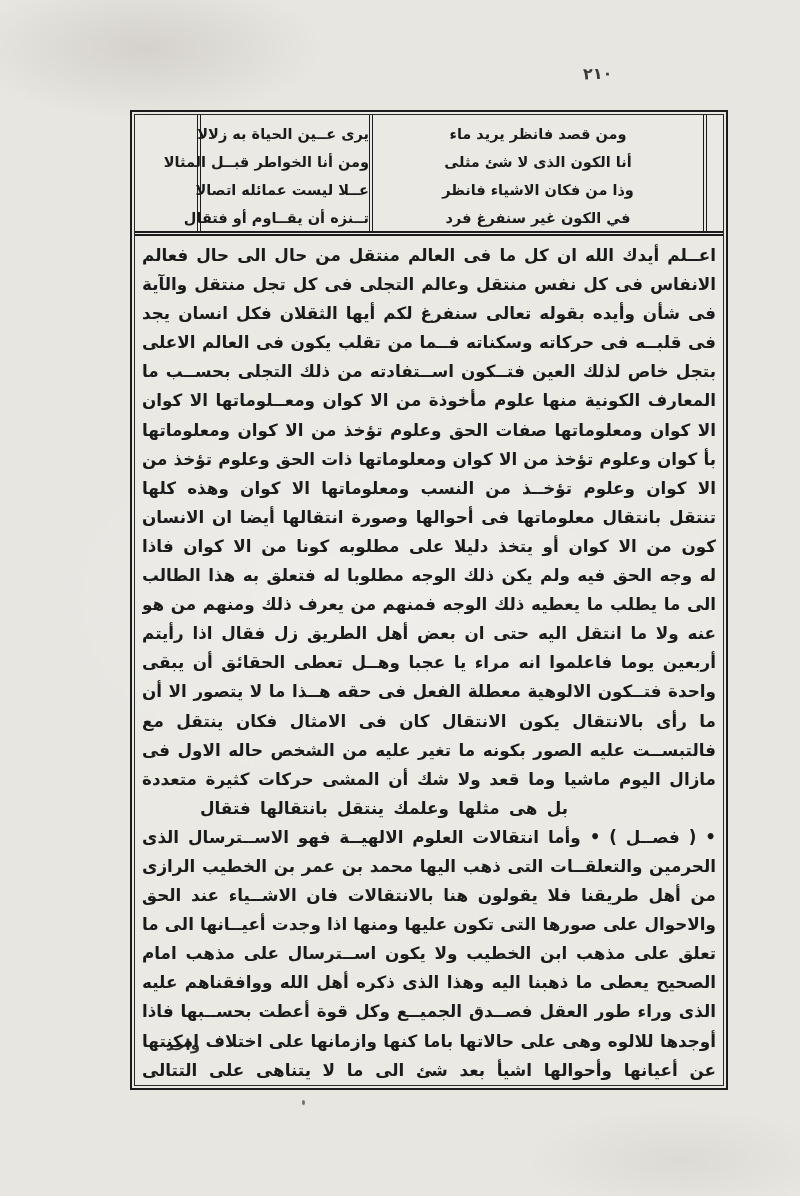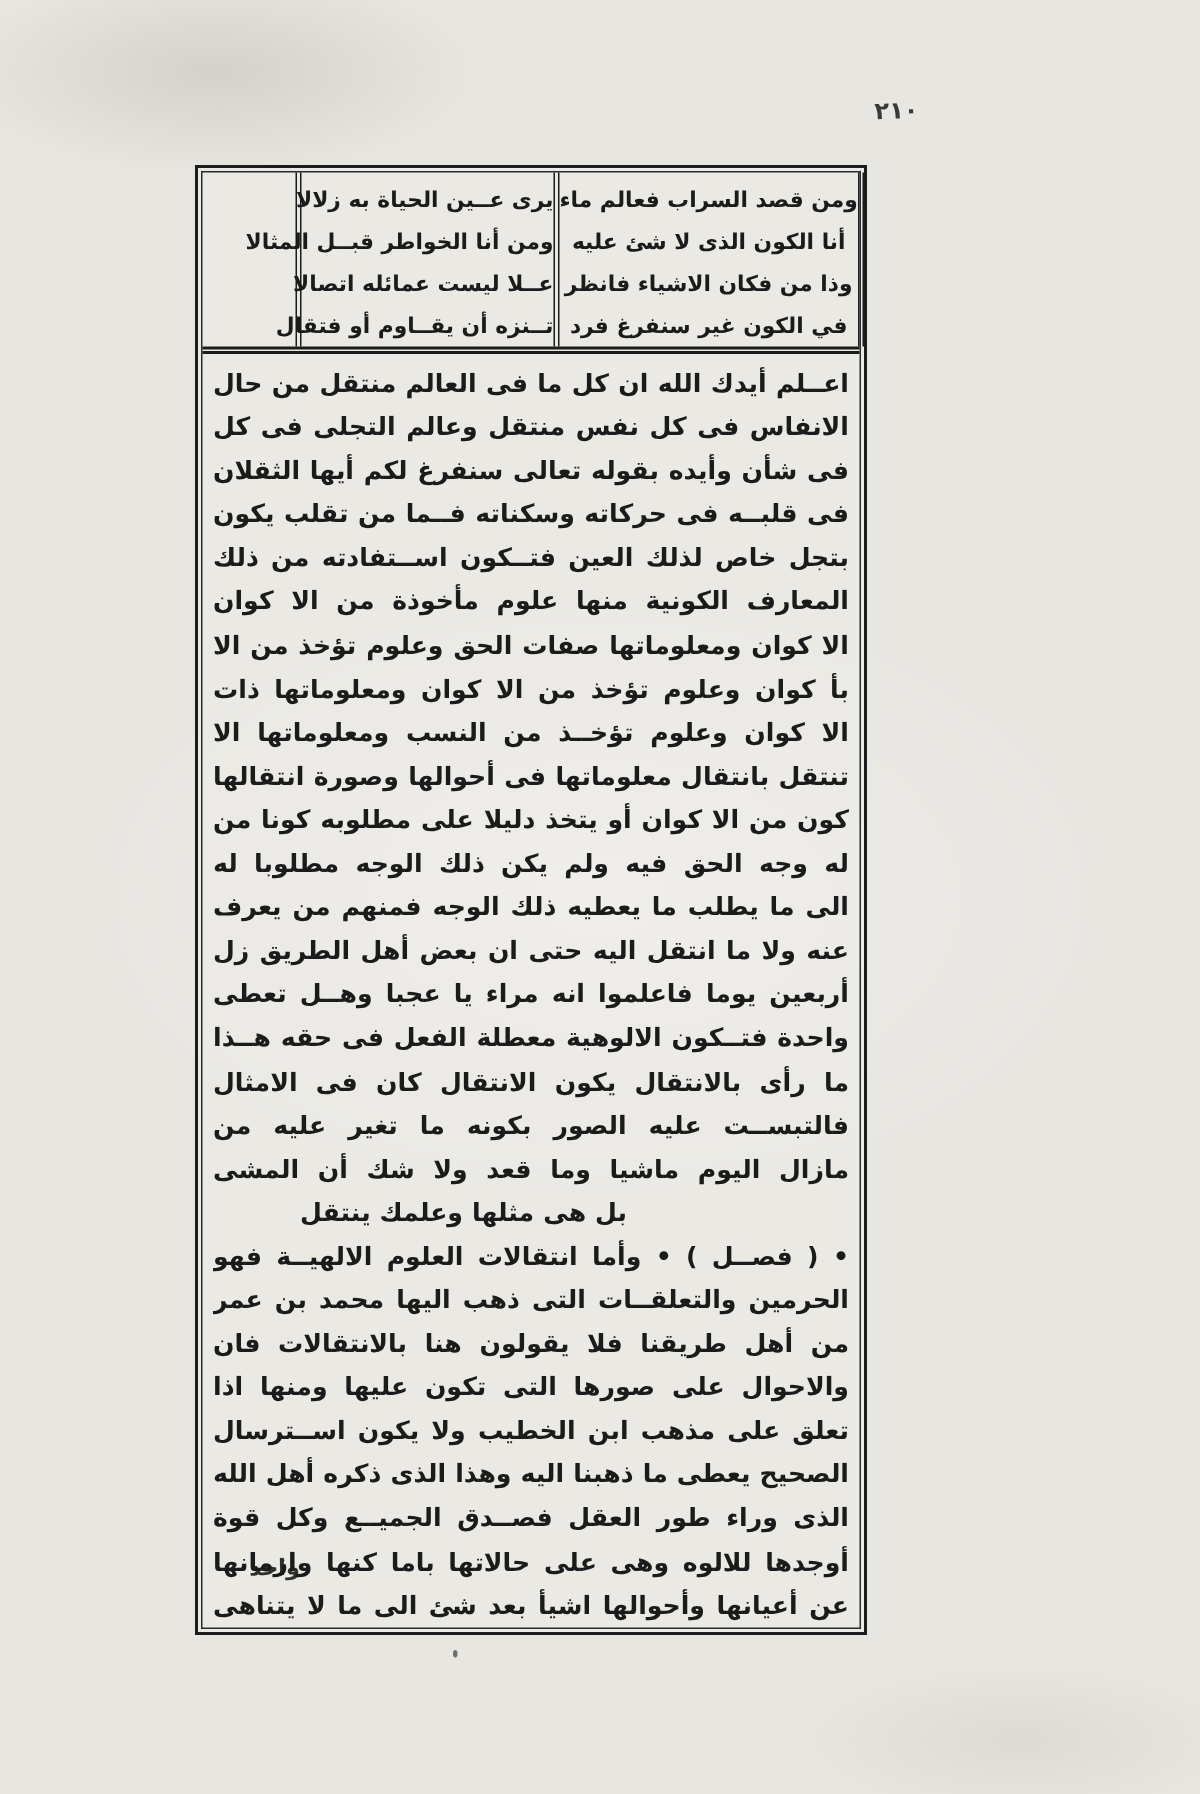--- a/index.html
+++ b/index.html
@@ -17,21 +17,21 @@
       radial-gradient(ellipse 500px 300px at 50% 50%, rgba(255,255,255,.25), transparent 70%),
       radial-gradient(ellipse 260px 90px at 85% 97%, rgba(120,115,105,.10), transparent 60%);
     pointer-events:none;
   }
   .pageno{
     position:absolute;top:64px;left:583px;
     font-size:16px;font-weight:700;letter-spacing:2px;
     transform:rotate(-2deg);opacity:.85;
   }
   .frame{
-    position:absolute;left:130px;top:110px;width:448px;height:980px;
+    position:absolute;left:130px;top:110px;width:598px;height:980px;
     border:2.5px solid #1c1c1c;
     background:rgba(255,255,255,.12);
     box-sizing:border-box;
   }
   .frame-inner{
     position:absolute;inset:2px;border:1px solid #2a2a2a;box-sizing:border-box;
     display:flex;flex-direction:column;
   }
   
   .verse-band{
@@ -83,22 +83,22 @@
 
     <div class="verse-band">
       <div class="verse-cell-empty-left"></div>
       <div class="verse-col left-col">
         <div class="verse-line">يرى عــين الحياة به زلالا</div>
         <div class="verse-line">ومن أنا الخواطر قبــل المثالا</div>
         <div class="verse-line">عــلا ليست عمائله اتصالا</div>
         <div class="verse-line">تــنزه أن يقــاوم أو فتقال</div>
       </div>
       <div class="verse-col right-col">
-        <div class="verse-line">ومن قصد السراب فعالم ماء</div>
-        <div class="verse-line">أنا الكون الذى لا شئ عليه</div>
+        <div class="verse-line">ومن قصد فانظر يريد ماء</div>
+        <div class="verse-line">أنا الكون الذى لا شئ مثلى</div>
         <div class="verse-line">وذا من فكان الاشياء فانظر</div>
         <div class="verse-line">في الكون غير سنفرغ فرد</div>
       </div>
       <div class="verse-cell-empty-right"></div>
     </div>
 
     <div class="bodytext">
       <div class="tline">اعــلم أيدك الله ان كل ما فى العالم منتقل من حال الى حال فعالم الزمان فى كل زمان منتقــل وعالم</div>
       <div class="tline">الانفاس فى كل نفس منتقل وعالم التجلى فى كل تجل منتقل والآية فى ذلك قوله تعالى كل يوم هو</div>
       <div class="tline">فى شأن وأيده بقوله تعالى سنفرغ لكم أيها الثقلان فكل انسان يجد من نفسه تنوع الخواطر</div>

